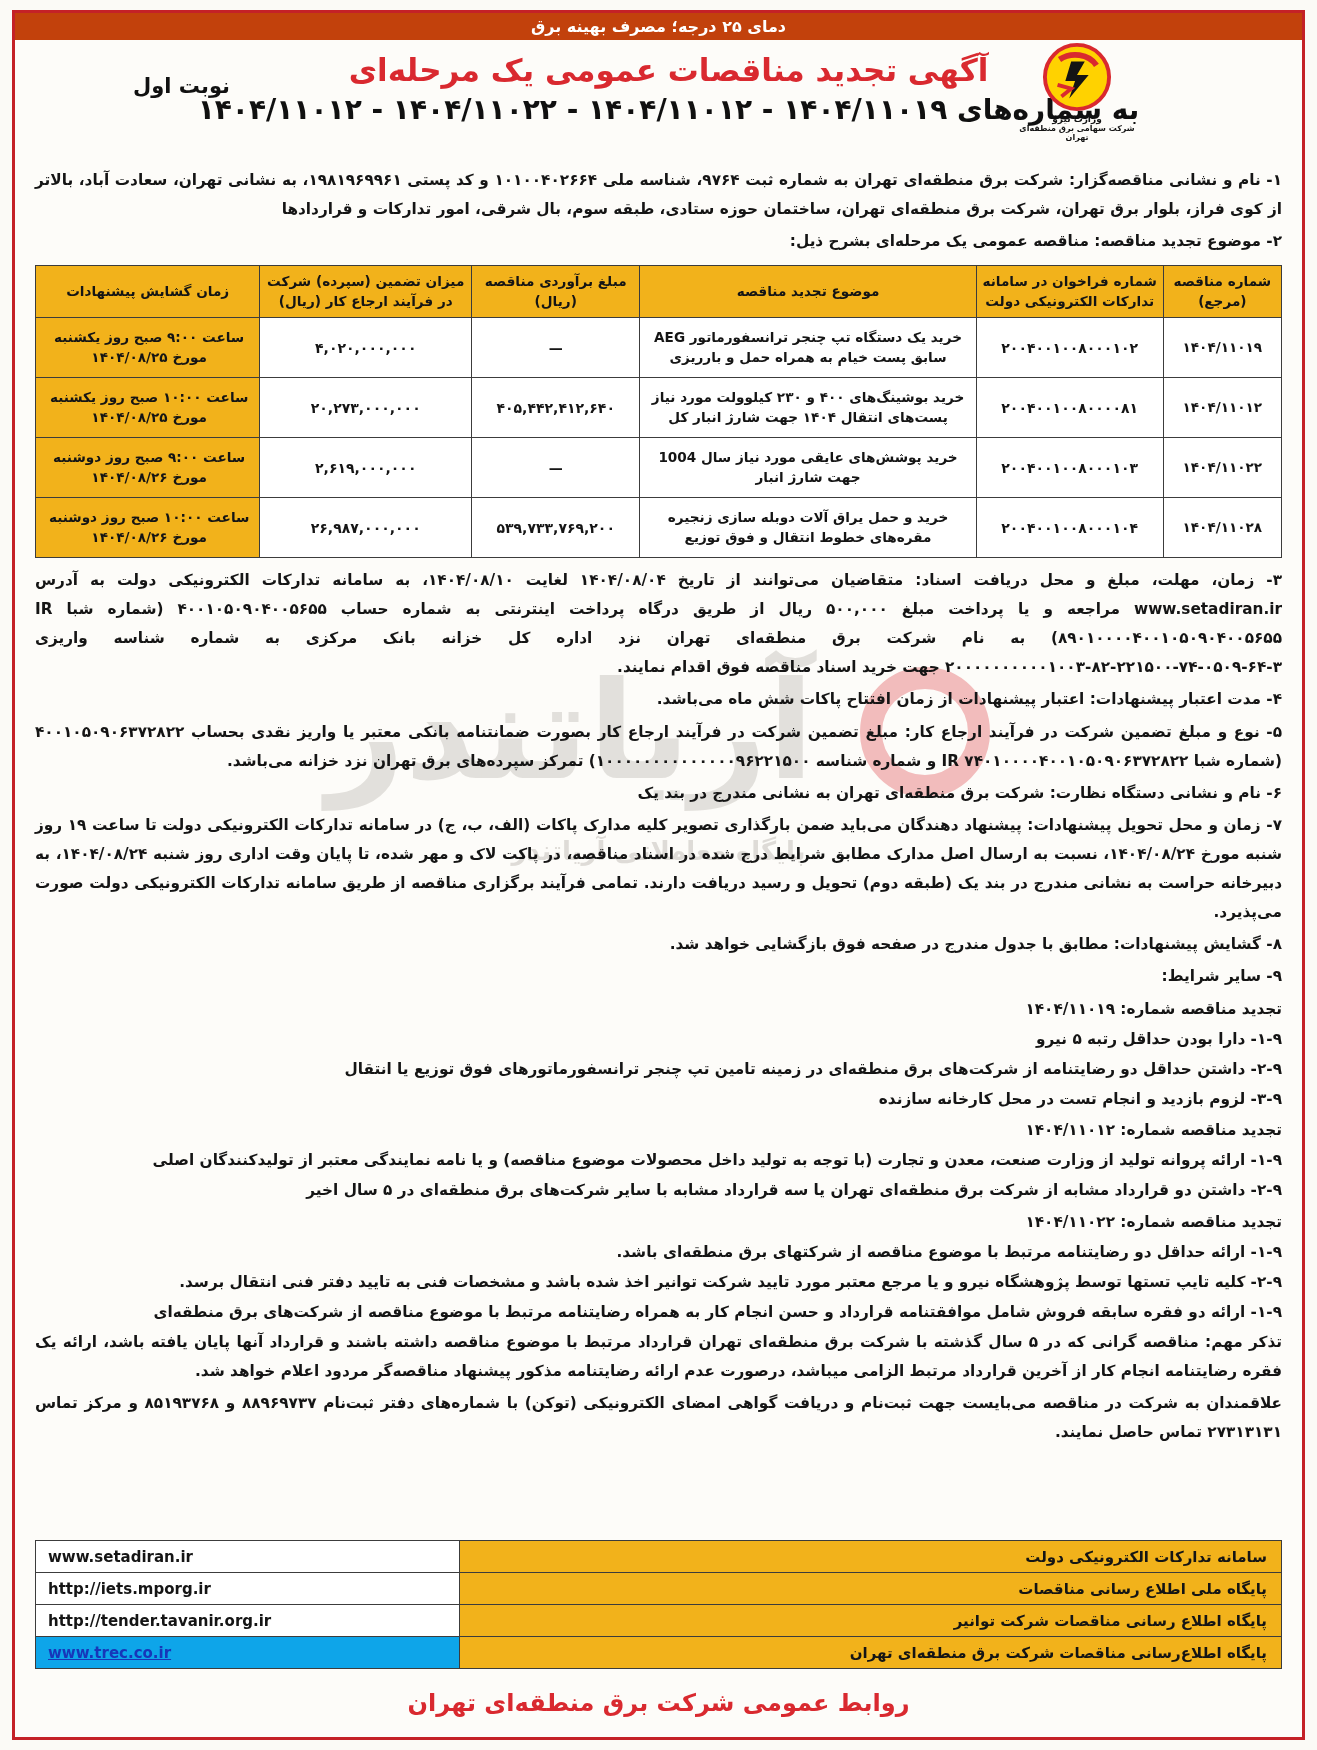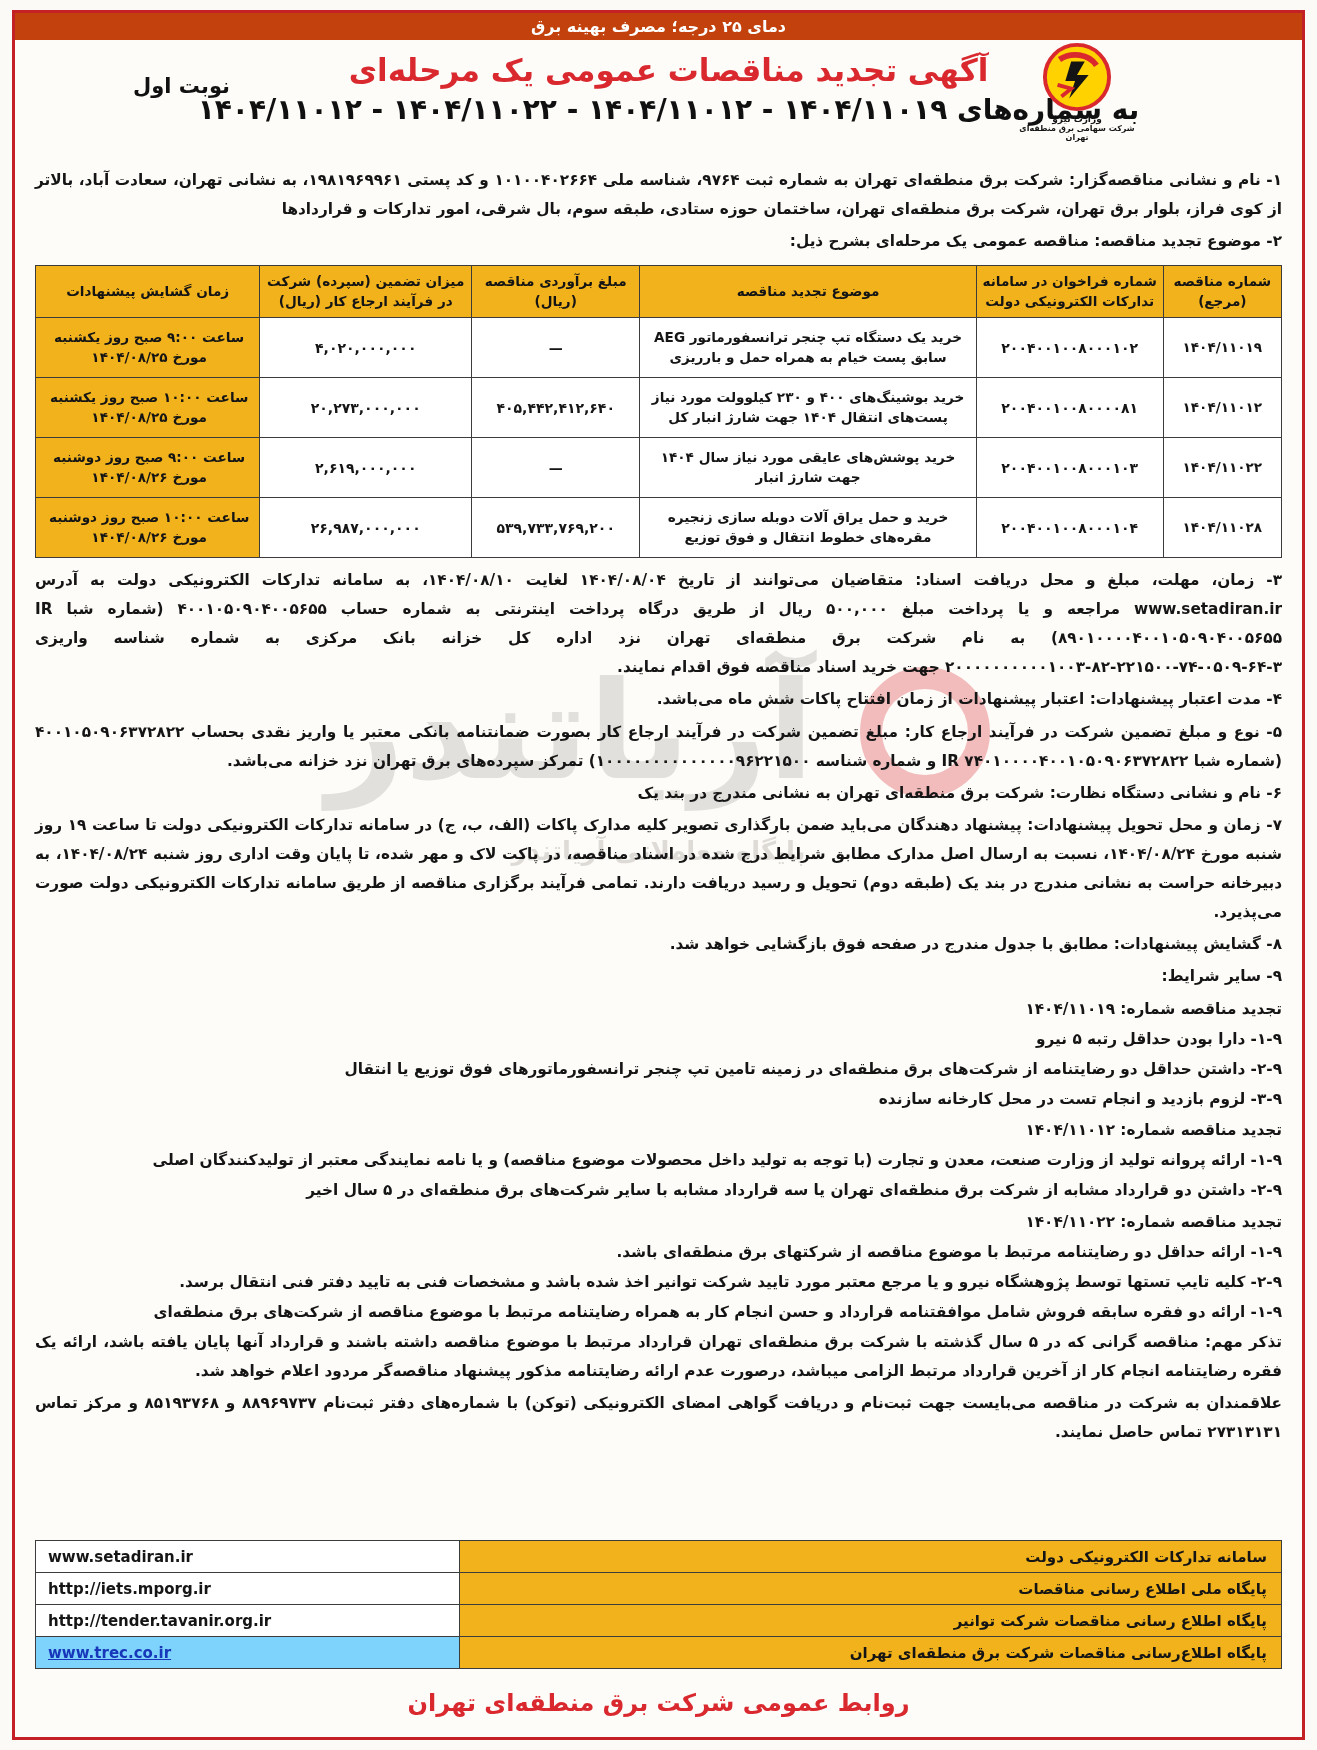--- a/index.html
+++ b/index.html
@@ -70,21 +70,21 @@
   
   .links-table {
     width:100%; border-collapse:collapse; margin-top:auto; table-layout:fixed;
   }
   .links-table td {
     border:1.6px solid #3c3c3c; height:32px; font-size:15px; font-weight:bold;
     vertical-align:middle;
   }
   .lt-label { background:#f2b21b; text-align:right; padding-right:14px; width:66%; }
   .lt-url { direction:ltr; text-align:left; padding-left:12px; background:#ffffff; }
-  .lt-url.highlight { background:#7dd3fc; color:#1736b9; text-decoration:underline; }
+  .lt-url.highlight { background:#0ea5e9; color:#1736b9; text-decoration:underline; }
   
   .footer {
     text-align:center; color:#d9292f; font-size:24px; font-weight:bold;
     padding:12px 0 10px;
   }
   
   .watermark {
     position:absolute; z-index:0; top:640px; left:0; right:0;
     text-align:center; pointer-events:none; user-select:none;
   }
@@ -182,21 +182,21 @@
             <td class="c-ref">۱۴۰۴/۱۱۰۱۲</td>
             <td class="c-call">۲۰۰۴۰۰۱۰۰۸۰۰۰۰۸۱</td>
             <td class="c-subj">خرید بوشینگ‌های ۴۰۰ و ۲۳۰ کیلوولت مورد نیاز پست‌های انتقال ۱۴۰۴ جهت شارژ انبار کل</td>
             <td class="c-est">۴۰۵,۴۴۲,۴۱۲,۶۴۰</td>
             <td class="c-guar">۲۰,۲۷۳,۰۰۰,۰۰۰</td>
             <td class="c-open">ساعت ۱۰:۰۰ صبح روز یکشنبه مورخ ۱۴۰۴/۰۸/۲۵</td>
           </tr>
           <tr>
             <td class="c-ref">۱۴۰۴/۱۱۰۲۲</td>
             <td class="c-call">۲۰۰۴۰۰۱۰۰۸۰۰۰۱۰۳</td>
-            <td class="c-subj">خرید پوشش‌های عایقی مورد نیاز سال ۱۴۰۴ جهت شارژ انبار</td>
+            <td class="c-subj">خرید پوشش‌های عایقی مورد نیاز سال 1004 جهت شارژ انبار</td>
             <td class="c-est">—</td>
             <td class="c-guar">۲,۶۱۹,۰۰۰,۰۰۰</td>
             <td class="c-open">ساعت ۹:۰۰ صبح روز دوشنبه مورخ ۱۴۰۴/۰۸/۲۶</td>
           </tr>
           <tr>
             <td class="c-ref">۱۴۰۴/۱۱۰۲۸</td>
             <td class="c-call">۲۰۰۴۰۰۱۰۰۸۰۰۰۱۰۴</td>
             <td class="c-subj">خرید و حمل یراق آلات دوبله سازی زنجیره مقره‌های خطوط انتقال و فوق توزیع</td>
             <td class="c-est">۵۳۹,۷۳۳,۷۶۹,۲۰۰</td>
             <td class="c-guar">۲۶,۹۸۷,۰۰۰,۰۰۰</td>

